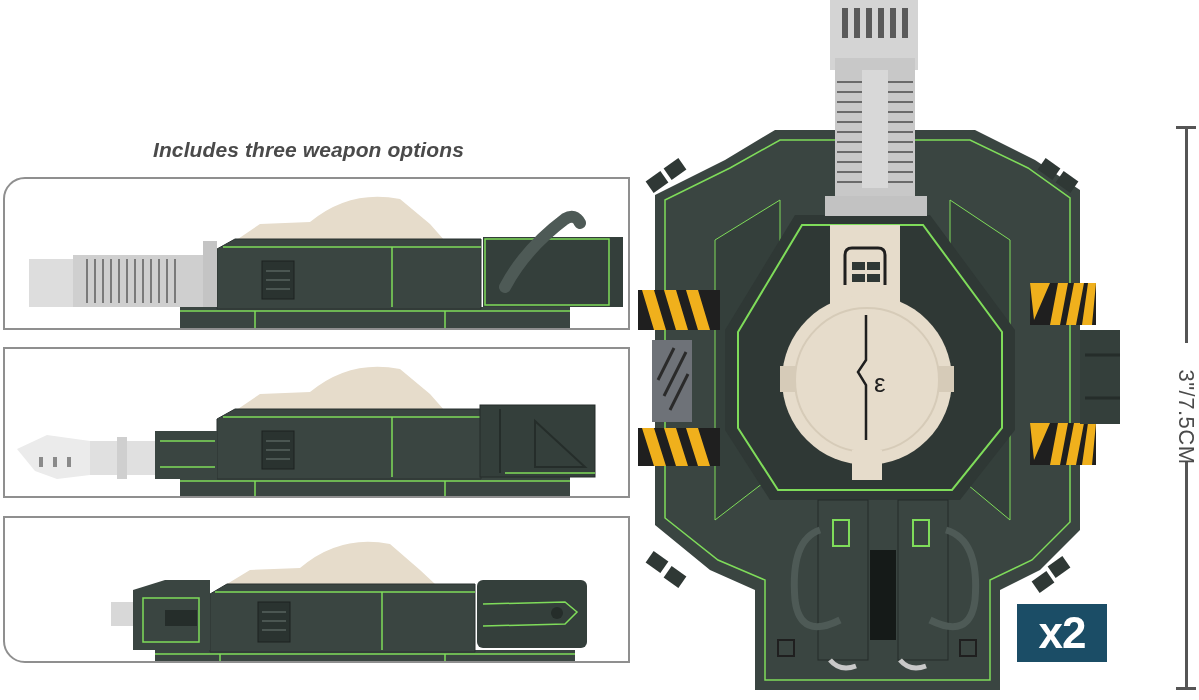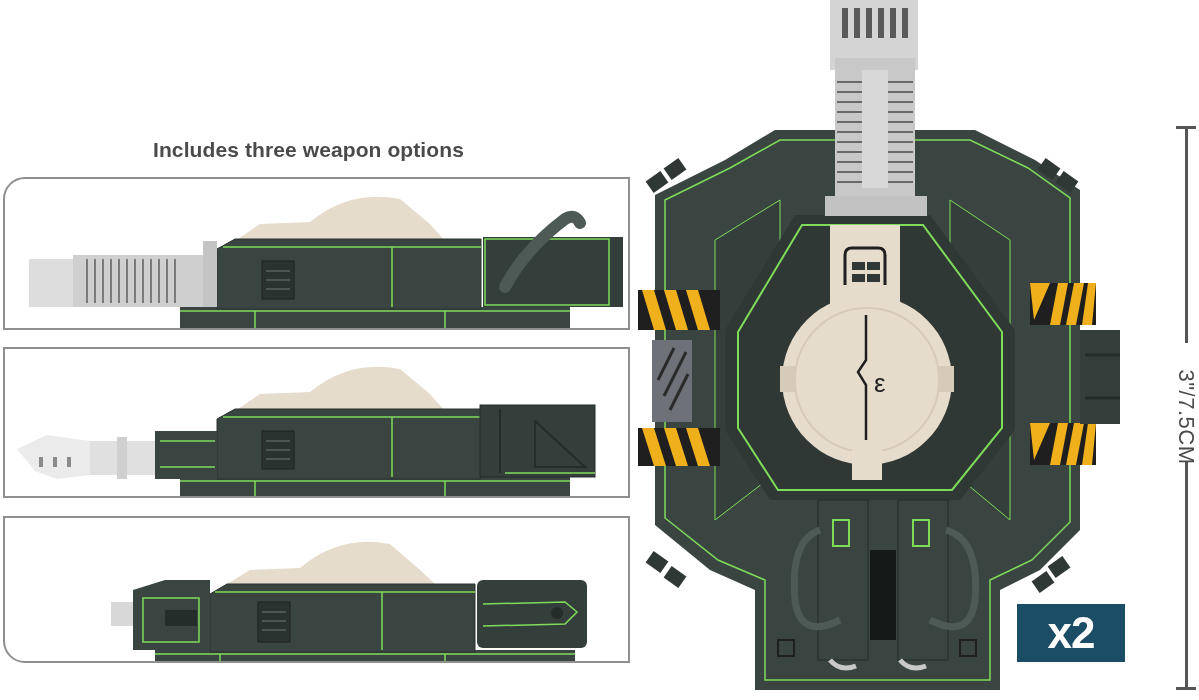--- a/index.html
+++ b/index.html
@@ -1,30 +1,30 @@
 <!DOCTYPE html>
 <html><head>
 <meta charset="utf-8">
 <style>
   html, body { margin:0; padding:0; }
   body { width:1199px; height:700px; background:#ffffff; position:relative; overflow:hidden; font-family:"Liberation Sans", sans-serif; }
-  .caption { position:absolute; left:153px; top:138px; font-size:21px; font-weight:bold; color:#4a4a4a; letter-spacing:0.1px; white-space:nowrap; }
+  .caption { position:absolute; left:153px; top:138px; font-size:21px; font-weight:bold; font-style:italic; color:#4a4a4a; letter-spacing:0.1px; white-space:nowrap; }
   .panel { position:absolute; left:3px; width:627px; border:2px solid #8f8f8f; background:#fff; overflow:hidden; box-sizing:border-box; }
   .panel-1 { top:177px; height:153px; border-top-left-radius:22px; }
   .panel-2 { top:347px; height:151px; }
   .panel-3 { top:516px; height:147px; border-bottom-left-radius:22px; }
   .panel svg { position:absolute; left:0; top:0; }
   .model { position:absolute; left:630px; top:0; width:490px; height:700px; }
   .measure { position:absolute; left:1176px; top:126px; width:20px; height:564px; }
   .measure .line-top { position:absolute; left:9px; top:0; width:3px; height:217px; background:#555; }
   .measure .line-bot { position:absolute; left:9px; top:336px; width:3px; height:228px; background:#555; }
   .measure .cap-top { position:absolute; left:0; top:0; width:20px; height:3px; background:#555; }
   .measure .cap-bot { position:absolute; left:0; bottom:0; width:20px; height:3px; background:#555; }
   .measure-label { position:absolute; left:1133px; top:405px; width:108px; height:24px; transform:rotate(90deg); transform-origin:center; text-align:center; font-size:22px; color:#4a4a4a; white-space:nowrap; letter-spacing:0.5px; }
-  .qty-badge { position:absolute; left:1017px; top:604px; width:108px; height:58px; background:#1b4d66; color:#fff; font-size:44px; font-weight:bold; text-align:center; line-height:58px; letter-spacing:-1px; }
+  .qty-badge { position:absolute; left:1017px; top:604px; width:90px; height:58px; background:#1b4d66; color:#fff; font-size:44px; font-weight:bold; text-align:center; line-height:58px; letter-spacing:-1px; }
 </style>
 </head>
 <body>
 
 <div class="caption">Includes three weapon options</div>
 
 <div class="panel panel-1">
   <svg width="627" height="153" viewBox="0 0 627 153">
 
     <rect x="175" y="128" width="390" height="30" fill="#3a4541"></rect>

